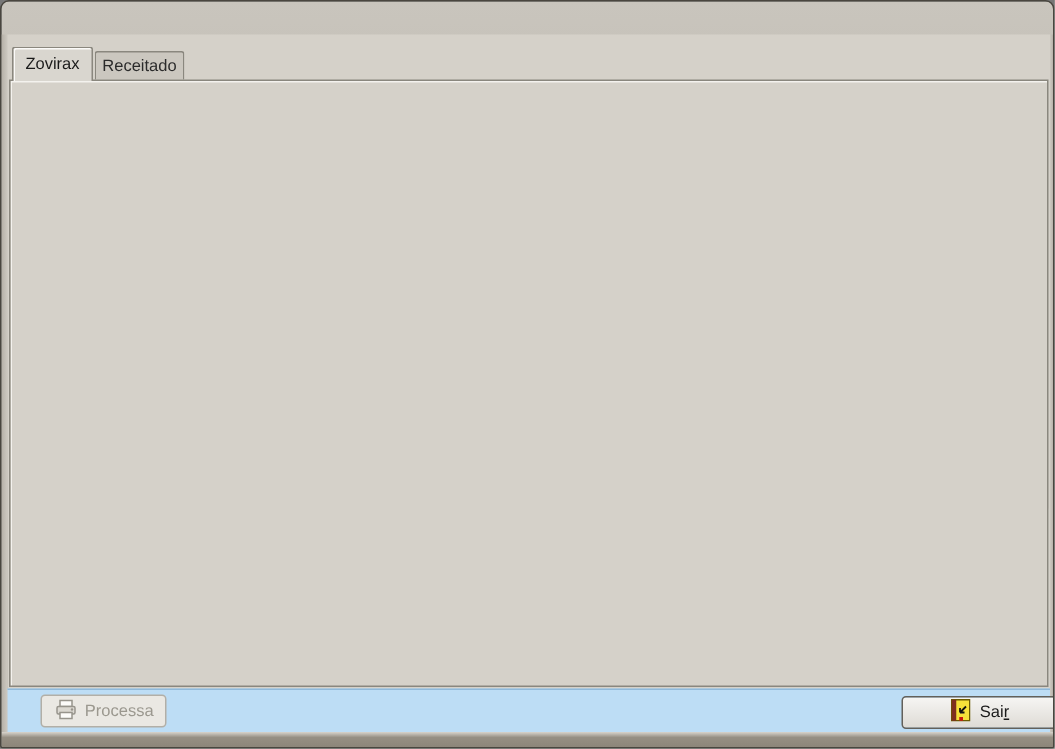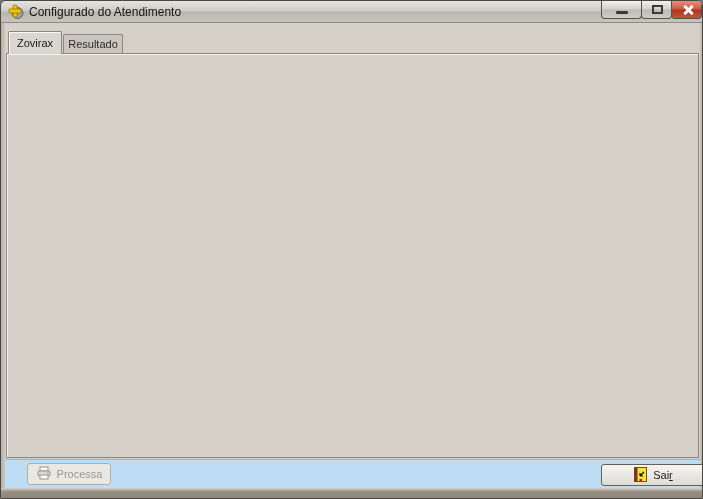--- a/index.html
+++ b/index.html
@@ -85,51 +85,28 @@
   .footer{position:absolute;left:4px;top:458px;width:695px;height:29px;background:#bdddf5;border-top:1px solid #90b9da;}
   .sair-accel{text-decoration:underline;}
   .dotted-item{position:absolute;border:1px dotted #4a4a4a;background:#fff;}
   .icon16{display:inline-block;vertical-align:middle;}
 </style>
 </head>
 <body>
 
 <div class="window">
 
-  <div class="titlebar">
-    <span class="app-icon">
-      <svg width="16" height="16" viewBox="0 0 16 16">
-        <circle cx="9.5" cy="9" r="5.5" fill="#9aa0a8" stroke="#5c6067" stroke-width="1"></circle>
-        <g stroke="#9a7d00" stroke-width="0.8" fill="#f2c500">
-          <rect x="5" y="1" width="4" height="12" rx="1"></rect>
-          <rect x="1" y="5" width="12" height="4" rx="1"></rect>
-        </g>
-      </svg>
-    </span>
-    <span class="title-text">Configurado do Atendimento</span>
-    <span class="winbtns">
-      <span class="winbtn min">
-          <span class="glyph-min"></span>
-        </span>
-      <span class="winbtn max">
-          <span class="glyph-max"></span>
-        </span>
-      <span class="winbtn close">
-          <span class="glyph-close"></span>
-        </span>
-    </span>
-  </div>
 
   <div class="frame-l"></div>
   <div class="frame-r"></div>
   <div class="frame-b"></div>
   <div class="client"></div>
 
   <div class="tab active">Zovirax</div>
-  <div class="tab inactive">Resultado</div>
+  <div class="tab inactive">Receitado</div>
   <div class="tabpage"></div>
 
   <div class="fs" style="left:14px;top:70px;width:296px;height:60px;">
     <span class="fs-legend">Atendimento</span>
   </div>
   <span style="position:absolute;left:18px;top:82px;">De:</span>
   <div class="combo" style="left:36px;top:77px;width:80px;height:21px;font-size:12.5px;">
     <span>17/12/2012</span><i class="arr"></i>
   </div>
   <span style="position:absolute;left:122px;top:82px;">Até:</span>

